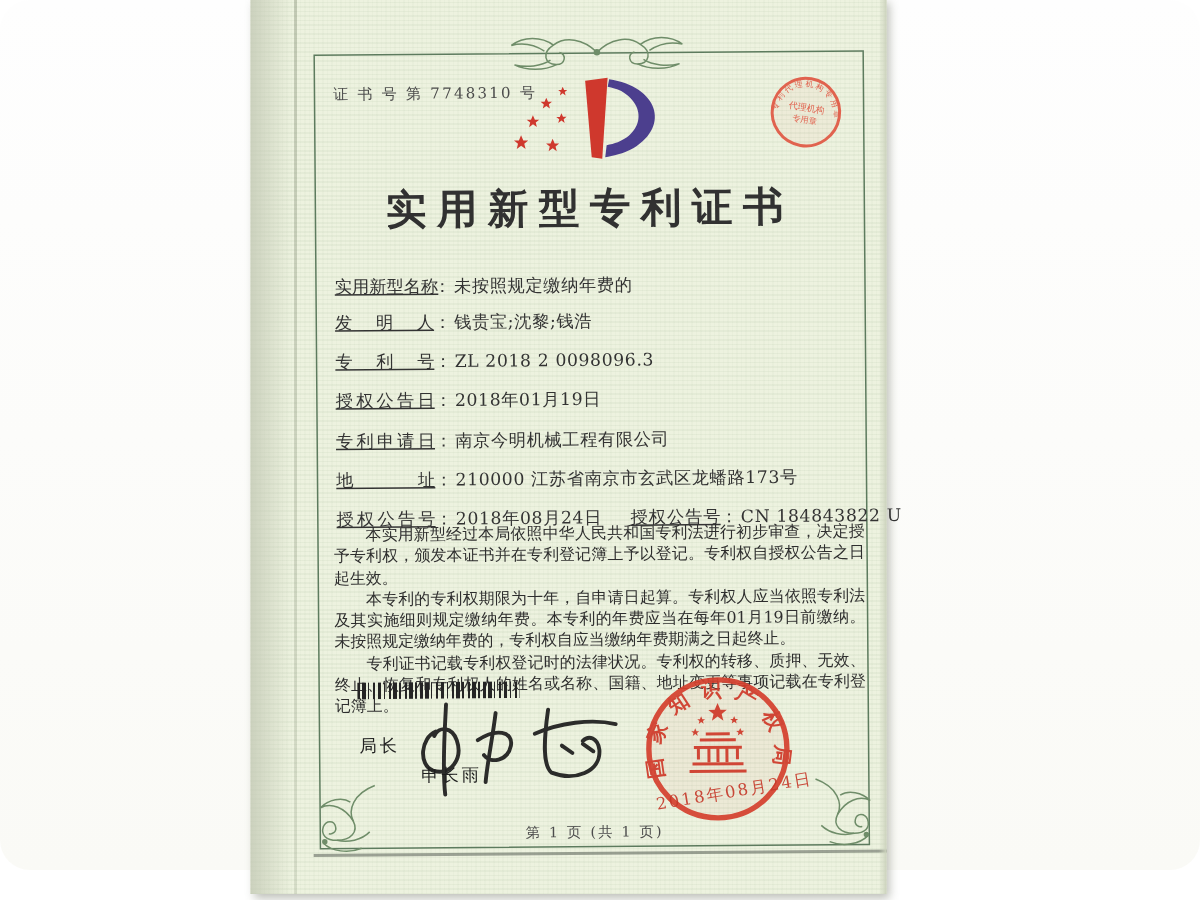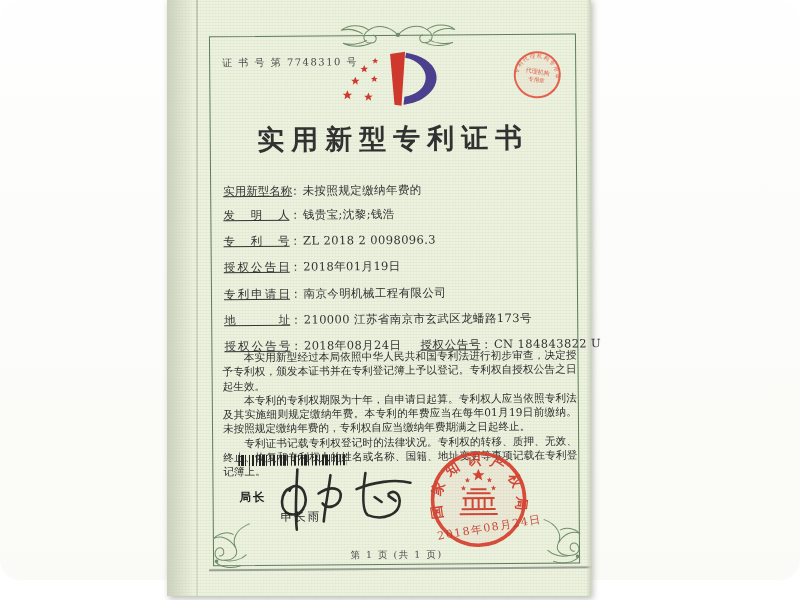--- a/index.html
+++ b/index.html
@@ -57,21 +57,21 @@
     line-height:14.3px; color:#2e2e2e; text-align:justify; }
   .paras p { text-indent:2em; }
 
   .barcode { position:absolute; left:70px; top:456px; width:108px; height:11px;
     background-image:repeating-linear-gradient(90deg,
       #242424 0 1.5px, transparent 1.5px 3px,
       #242424 3px 5.5px, transparent 5.5px 7px,
       #242424 7px 8px, transparent 8px 10.5px); }
 
   .director-title { position:absolute; left:71px; top:491px; font-size:11.5px; color:#222;
-    letter-spacing:2px;font-weight:bold; }
+    letter-spacing:2px; }
   .director-name  { position:absolute; left:71px; top:511px; font-size:11.5px; color:#222;
     letter-spacing:2px;margin-left:41px; }
 
   .signature { position:absolute; left:100px; top:465px; width:150px; height:76px; opacity:.92; }
 
   .seal-official { position:absolute; left:258px; top:450px; width:104px; height:104px;
     opacity:.93; }
   .seal-date { position:absolute; left:268px; top:523px; font-size:11px; color:#c53728;
     letter-spacing:1.5px; transform:rotate(-9deg); opacity:.9; white-space:nowrap; }
   .seal-agency { position:absolute; left:346px; top:52px; width:52px; height:52px;

